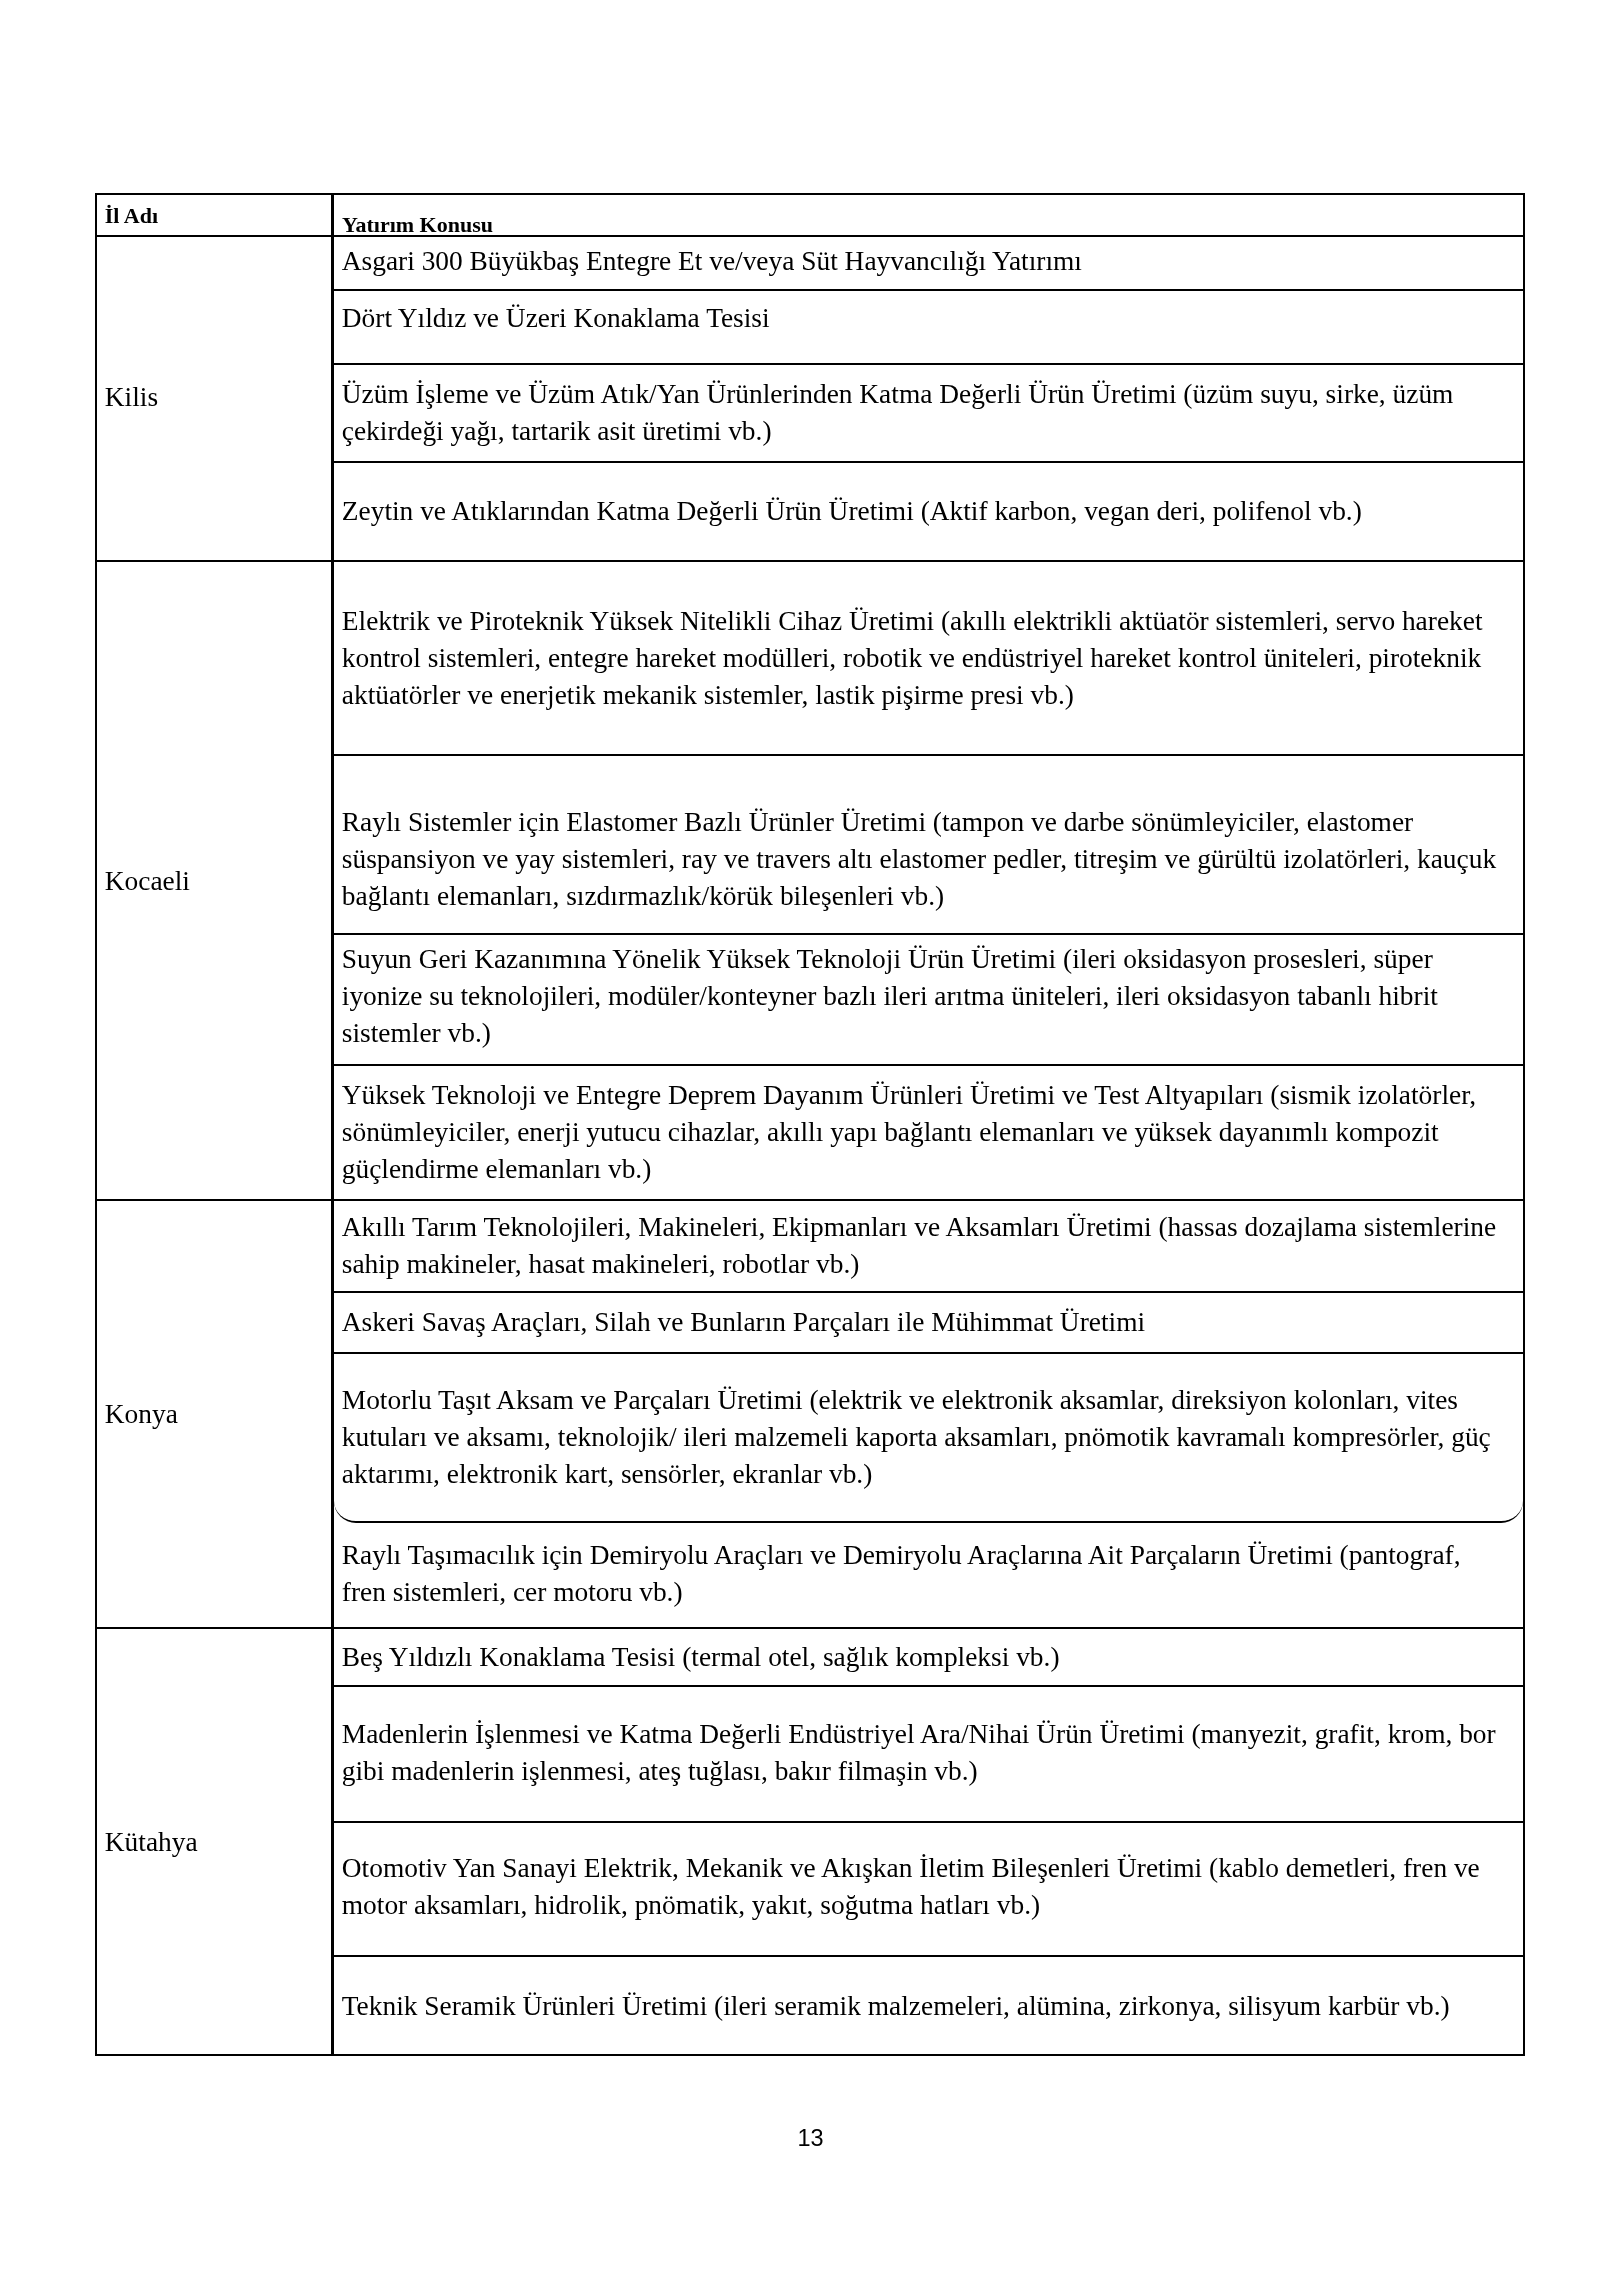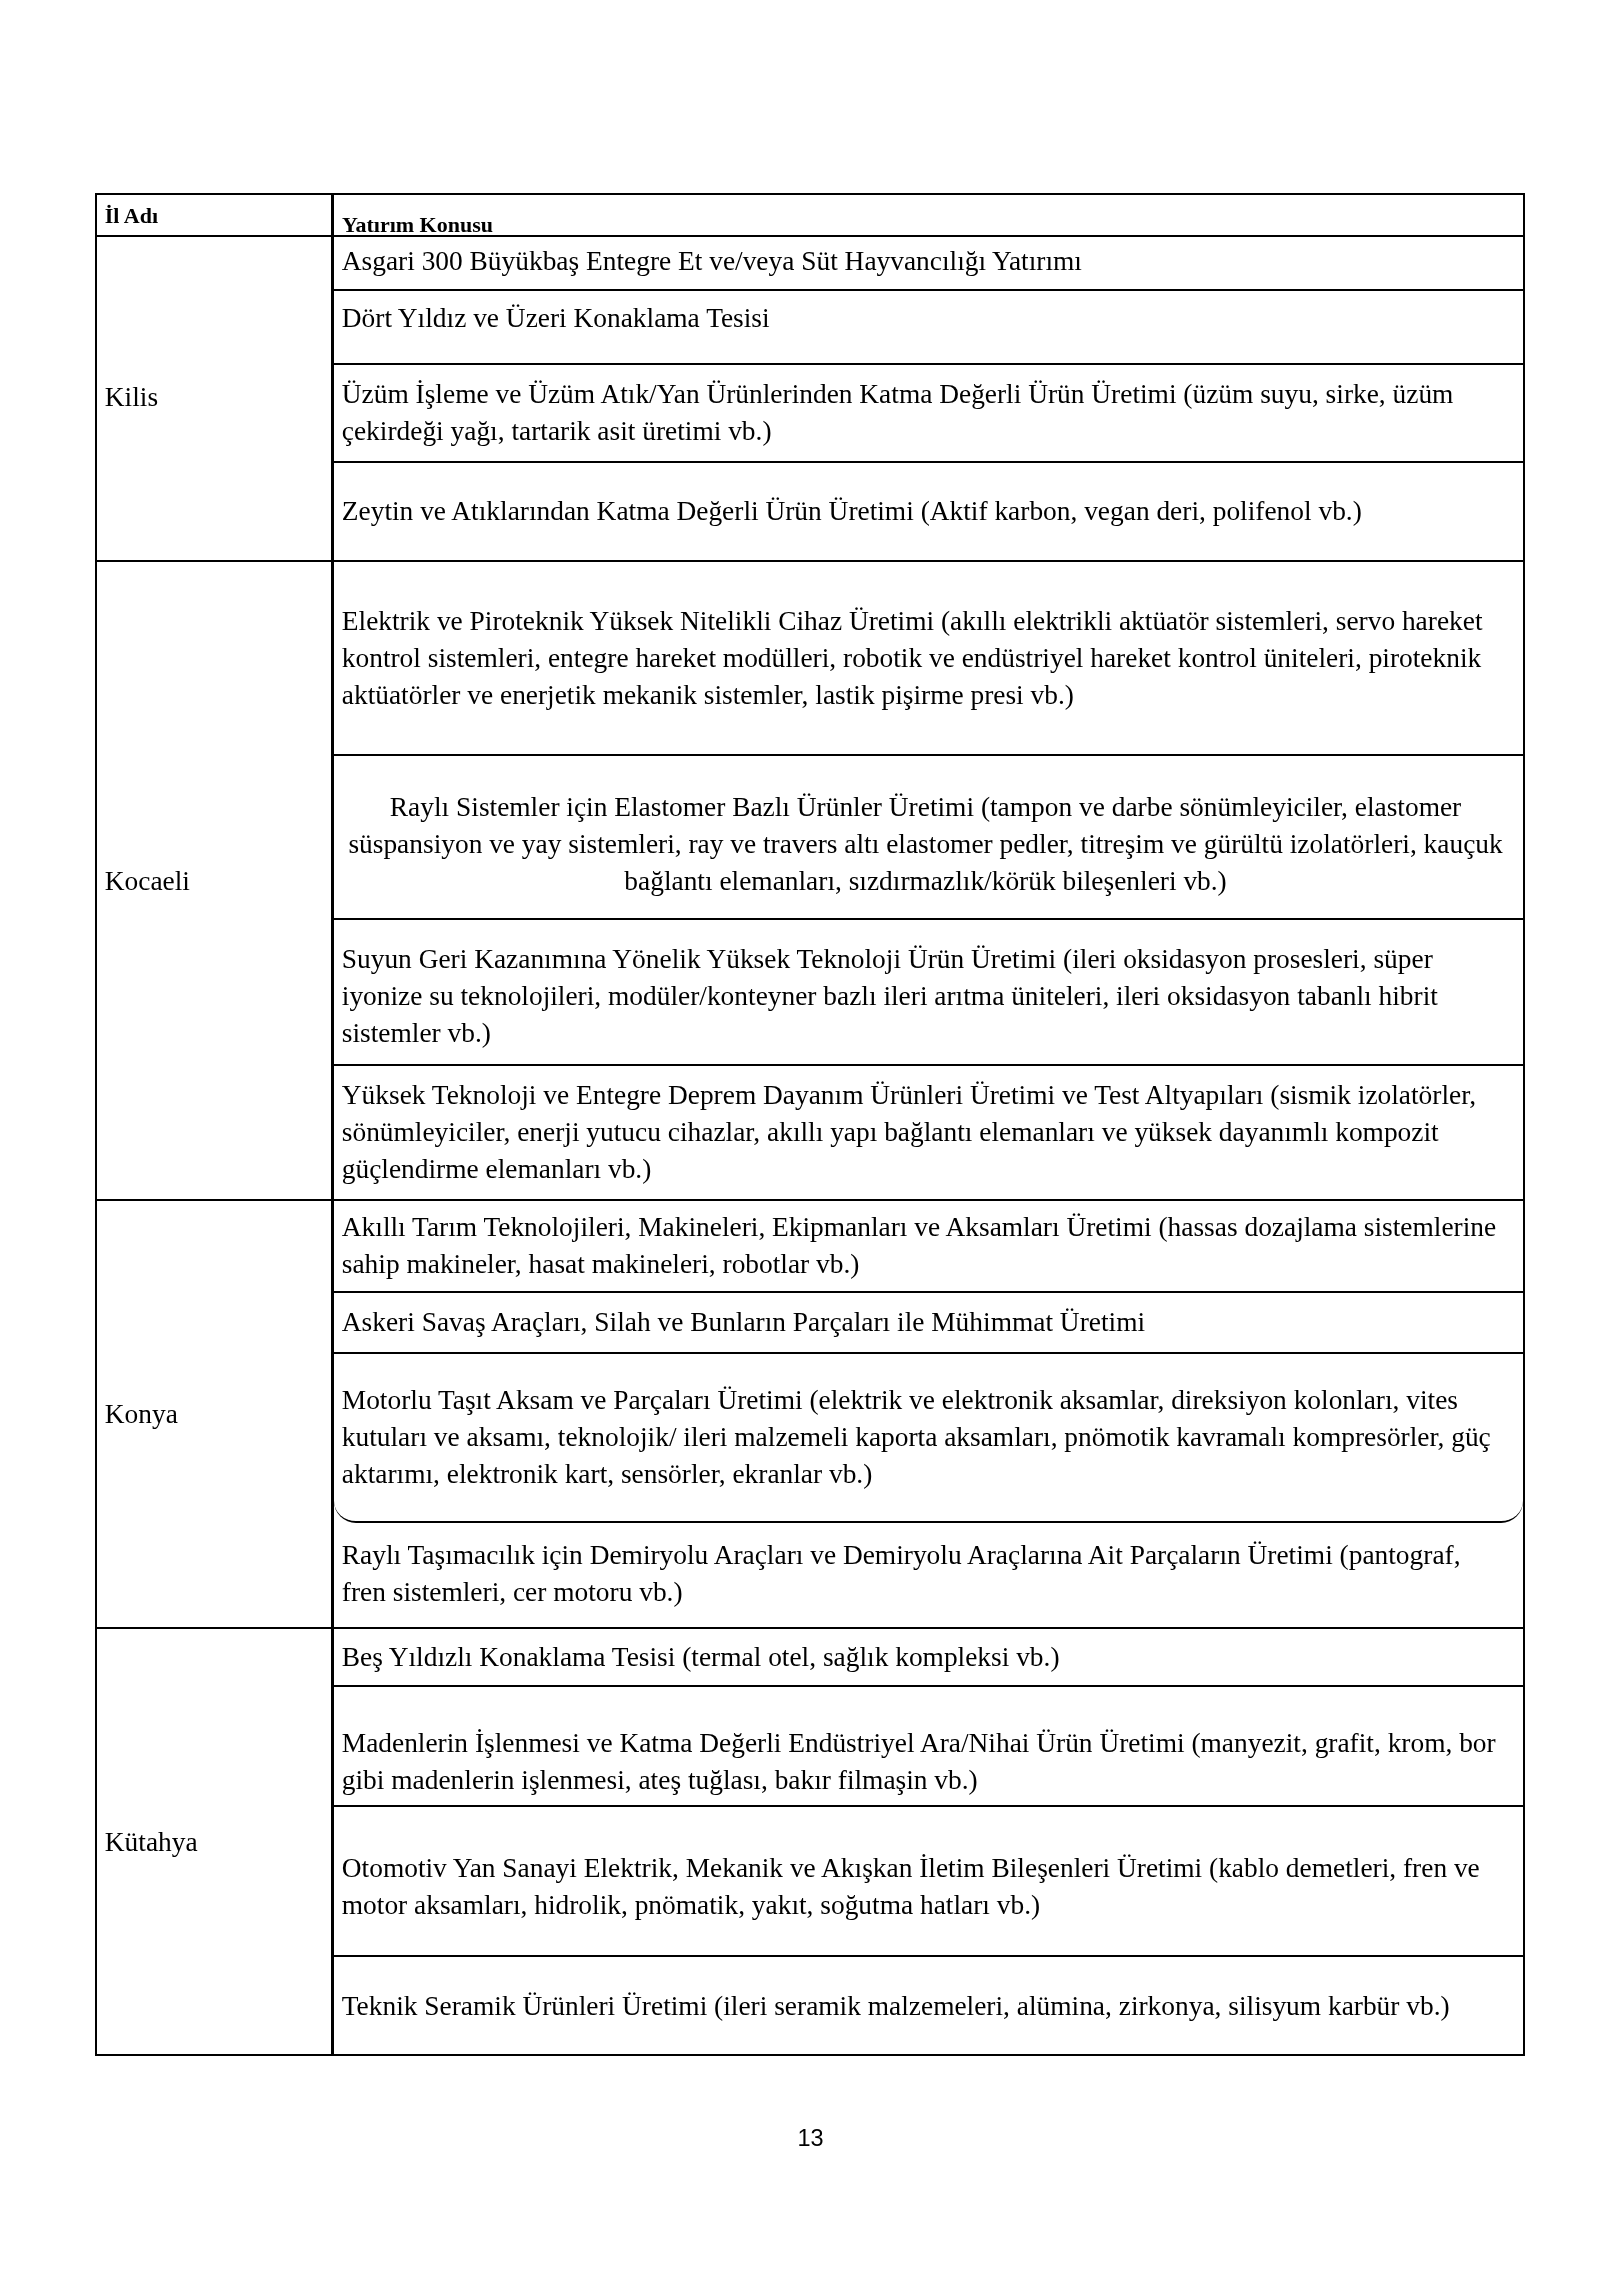--- a/index.html
+++ b/index.html
@@ -50,21 +50,21 @@
       <div class="cell" style="top:229px;height:96px;">
           <span>Zeytin ve Atıklarından Katma Değerli Ürün Üretimi (Aktif karbon, vegan deri, polifenol vb.)</span>
         </div>
     </div>
 
     <div class="group bordered" style="top:368px;height:638px;">
       <span class="prov">Kocaeli</span>
       <div class="cell div" style="top:0;height:193px;">
           <span>Elektrik ve Piroteknik Yüksek Nitelikli Cihaz Üretimi (akıllı elektrikli aktüatör sistemleri, servo hareket kontrol sistemleri, entegre hareket modülleri, robotik ve endüstriyel hareket kontrol üniteleri, piroteknik aktüatörler ve enerjetik mekanik sistemler, lastik pişirme presi vb.)</span>
         </div>
-      <div class="cell div" style="top:184px;height:173px;align-items:flex-end;padding-bottom:17.6px;text-align:center;">
+      <div class="cell div" style="top:199px;height:173px;align-items:flex-end;padding-bottom:17.6px;">
           <span>Raylı Sistemler için Elastomer Bazlı Ürünler Üretimi (tampon ve darbe sönümleyiciler, elastomer süspansiyon ve yay sistemleri, ray ve travers altı elastomer pedler, titreşim ve gürültü izolatörleri, kauçuk bağlantı elemanları, sızdırmazlık/körük bileşenleri vb.)</span>
         </div>
       <div class="cell div" style="top:366px;height:137px;">
           <span>Suyun Geri Kazanımına Yönelik Yüksek Teknoloji Ürün Üretimi (ileri oksidasyon prosesleri, süper iyonize su teknolojileri, modüler/konteyner bazlı ileri arıtma üniteleri, ileri oksidasyon tabanlı hibrit sistemler vb.)</span>
         </div>
       <div class="cell" style="top:503px;height:132px;">
           <span>Yüksek Teknoloji ve Entegre Deprem Dayanım Ürünleri Üretimi ve Test Altyapıları (sismik izolatörler, sönümleyiciler, enerji yutucu cihazlar, akıllı yapı bağlantı elemanları ve yüksek dayanımlı kompozit güçlendirme elemanları vb.)</span>
         </div>
     </div>
 
@@ -82,21 +82,21 @@
       <div class="cell" style="top:321px;height:104px;">
           <span>Raylı Taşımacılık için Demiryolu Araçları ve Demiryolu Araçlarına Ait Parçaların Üretimi (pantograf, fren sistemleri, cer motoru vb.)</span>
         </div>
     </div>
 
     <div class="group" style="top:1434px;height:426px;">
       <span class="prov">Kütahya</span>
       <div class="cell div" style="top:0;height:58px;">
           <span>Beş Yıldızlı Konaklama Tesisi (termal otel, sağlık kompleksi vb.)</span>
         </div>
-      <div class="cell div" style="top:58px;height:120px;align-items:flex-start;padding-top:38px;">
+      <div class="cell div" style="top:58px;height:136px;align-items:flex-start;padding-top:29px;">
           <span>Madenlerin İşlenmesi ve Katma Değerli Endüstriyel Ara/Nihai Ürün Üretimi (manyezit, grafit, krom, bor gibi madenlerin işlenmesi, ateş tuğlası, bakır filmaşin vb.)</span>
         </div>
       <div class="cell div" style="top:190px;height:138px;">
           <span>Otomotiv Yan Sanayi Elektrik, Mekanik ve Akışkan İletim Bileşenleri Üretimi (kablo demetleri, fren ve motor aksamları, hidrolik, pnömatik, yakıt, soğutma hatları vb.)</span>
         </div>
       <div class="cell" style="top:328px;height:98px;">
           <span>Teknik Seramik Ürünleri Üretimi (ileri seramik malzemeleri, alümina, zirkonya, silisyum karbür vb.)</span>
         </div>
     </div>
   </div>

